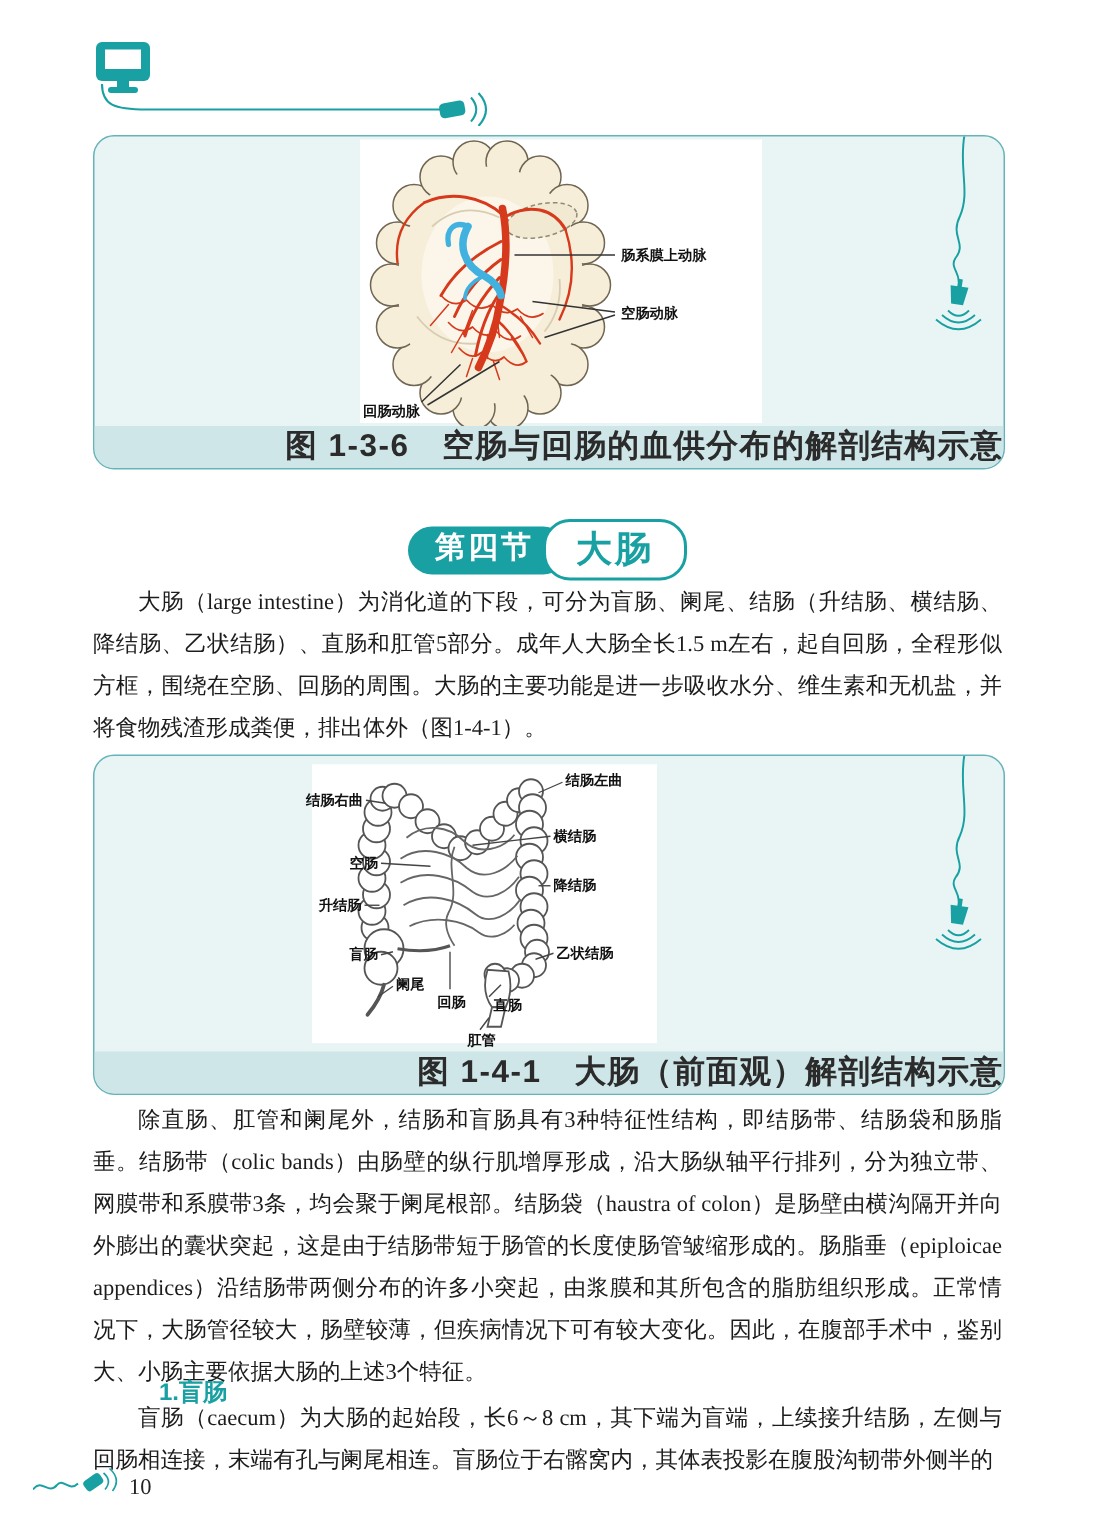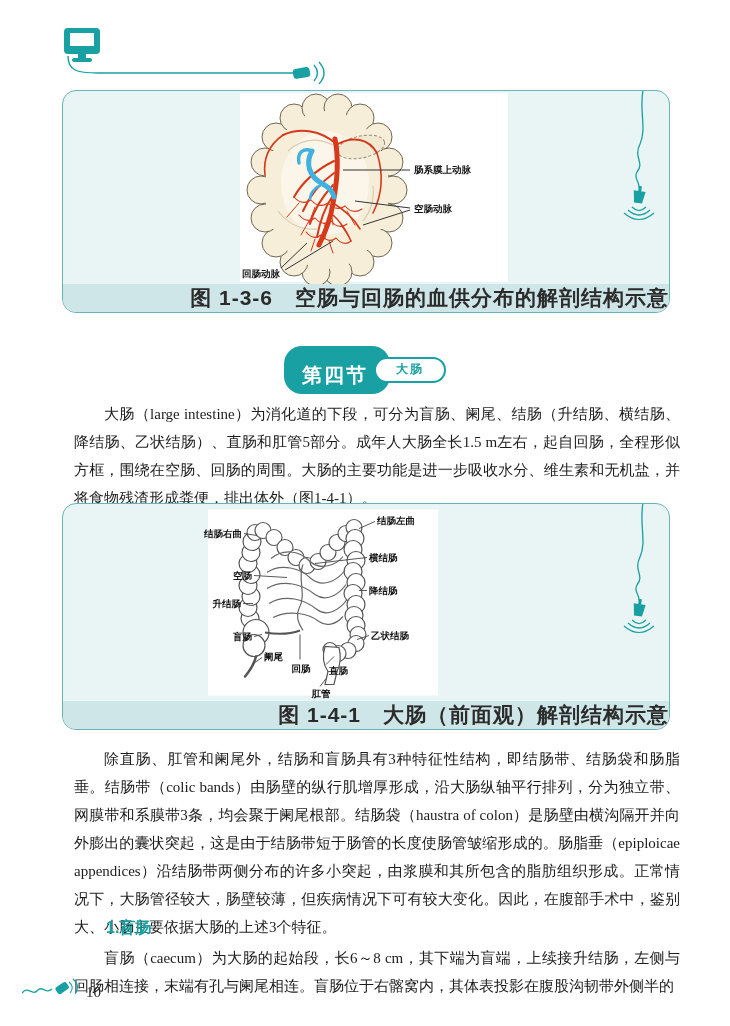--- a/index.html
+++ b/index.html
@@ -24,27 +24,27 @@
   #figbox1{top:90px;height:221px;}
   #figbox2{top:503px;height:225px;}
   .cable{position:absolute;top:-1px;right:12px;}
 
   svg text.fig-label{font-family:"Liberation Sans",sans-serif;font-size:9.5px;font-weight:600;fill:#111;}
 
   
   .section-pill{position:absolute;top:346px;left:50%;transform:translateX(-50%);
         display:flex;align-items:center;font-family:"Liberation Sans",sans-serif;}
   .section-pill .badge{background:#18a0a2;color:#ffffff;font-size:20px;font-weight:bold;
-        padding:16px 22px 5px 18px;border-radius:18px;letter-spacing:2px;}
-  .section-pill .stitle{background:#ffffff;color:#18a0a2;font-size:12px;font-weight:bold;
+        padding:0 22px 5px 18px;border-radius:18px;letter-spacing:2px;}
+  .section-pill .stitle{background:#ffffff;color:#18a0a2;font-size:24px;font-weight:bold;
         padding:2px 20px 3px 20px;border:2px solid #18a0a2;border-radius:18px;margin-left:-16px;
         letter-spacing:2px;}
 
   
-  .bodytext{position:absolute;left:62px;width:606px;margin:12px;font-size:15px;line-height:28px;
+  .bodytext{position:absolute;left:62px;width:606px;margin:0;font-size:15px;line-height:28px;
         text-align:justify;text-indent:2em;color:#1c1c1c;}
   #p1{top:388px;}
   #p2{top:733px;}
   .subhead{position:absolute;left:62px;width:606px;top:906px;margin:12px;
         font-family:"Liberation Sans",sans-serif;font-size:16px;font-weight:bold;color:#18a0a2;
         text-indent:2em;}
   #p3{top:932px;}
 
   
   .footer{position:absolute;left:22px;top:975px;display:flex;align-items:flex-end;gap:6px;}

